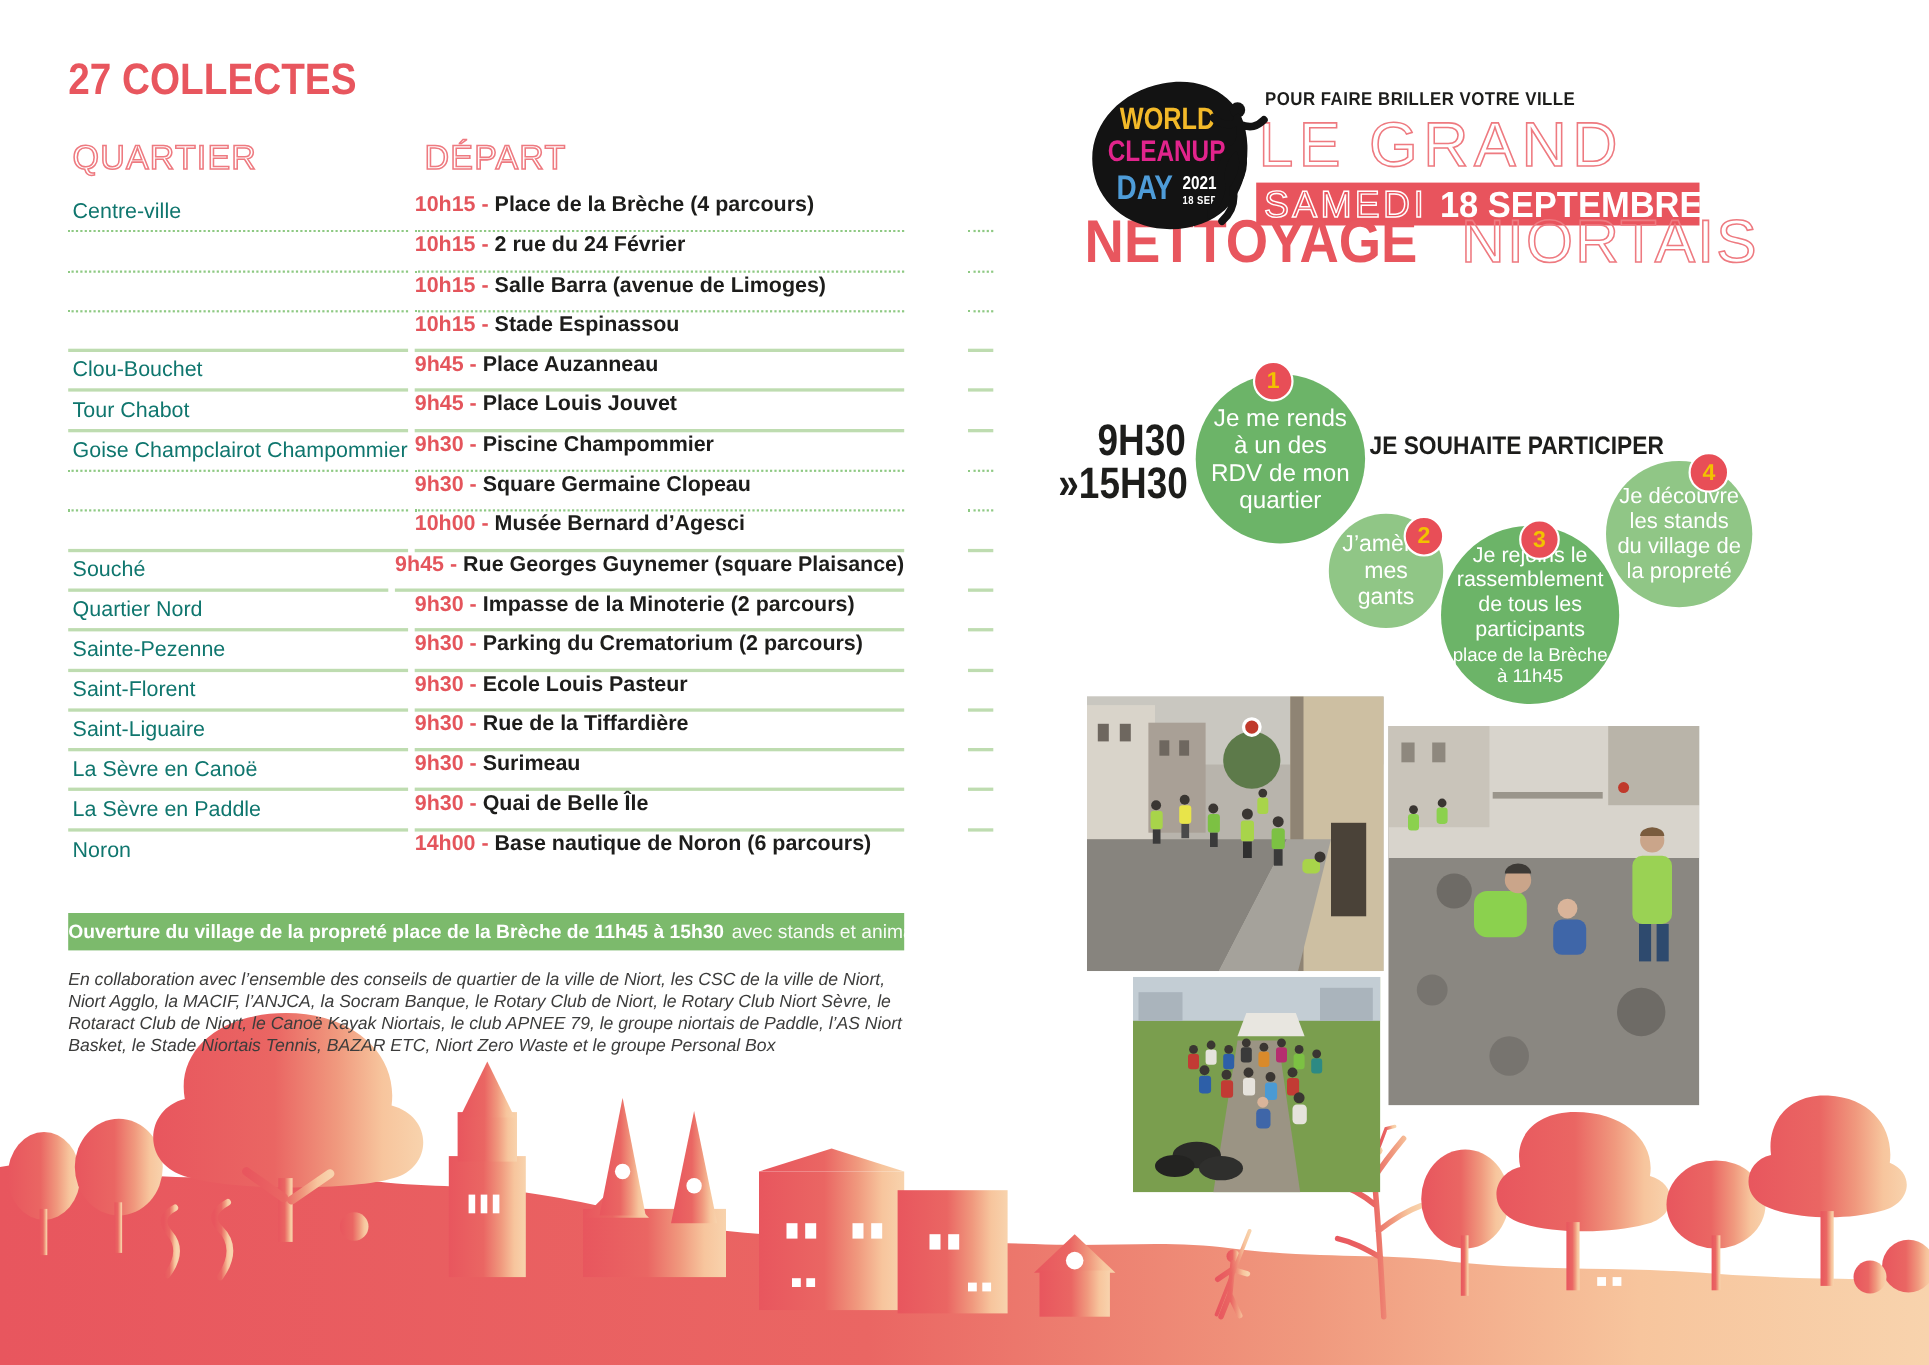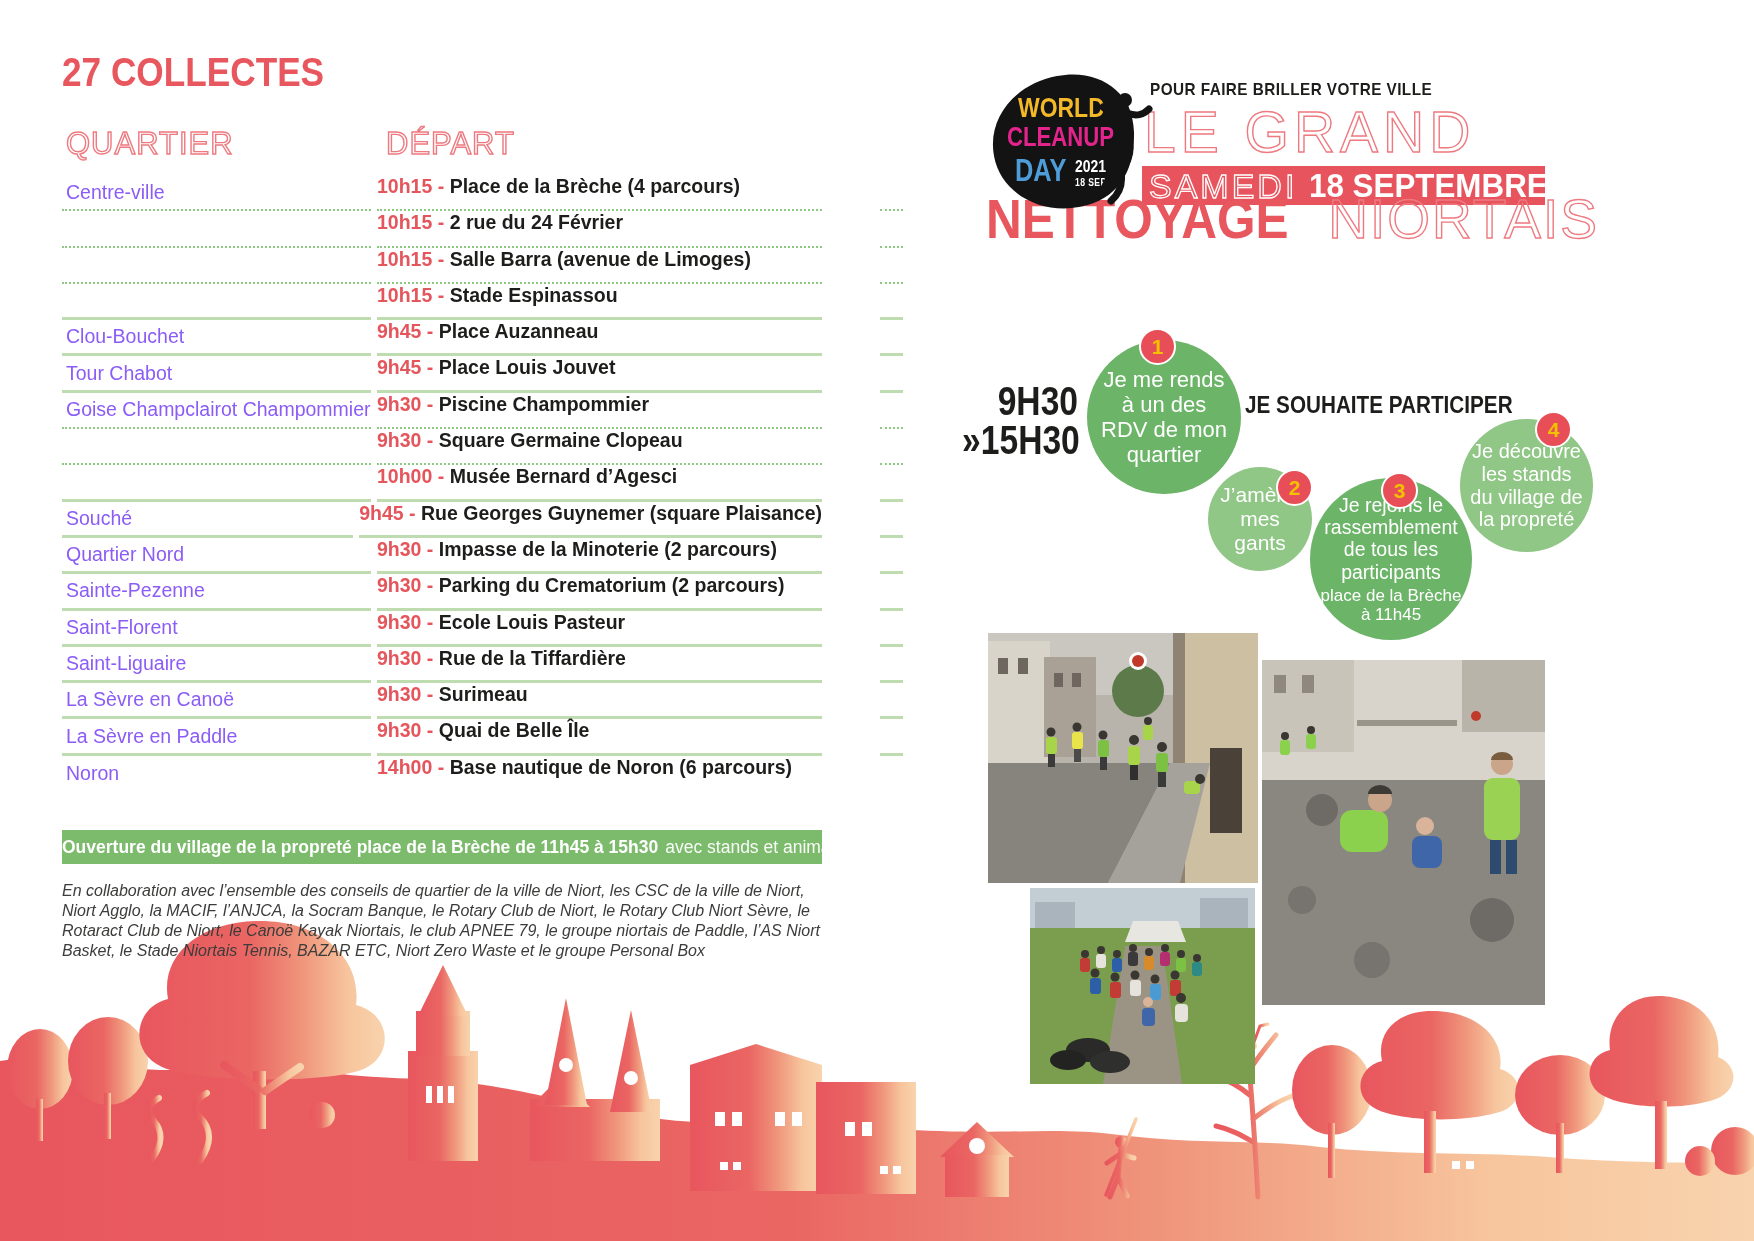--- a/index.html
+++ b/index.html
@@ -18,21 +18,21 @@
   
   .page-title{left:62px;top:50px;font-size:40px;font-weight:900;color:#e8565e;
               transform:scaleX(.88);transform-origin:left top;letter-spacing:0;white-space:nowrap;z-index:2;}
   .col-headers{left:62px;top:126px;width:760px;font-size:31px;letter-spacing:1px;z-index:2;}
   .col-headers .hq{position:absolute;left:4px;top:0;}
   .col-headers .hd{position:absolute;left:324px;top:0;}
 
   .table{left:62px;top:175px;width:760px;z-index:2;}
   .row{display:flex;height:36.3px;box-sizing:border-box;align-items:center;}
   .cell-q{width:309px;padding-left:4px;margin-right:6px;height:100%;display:flex;align-items:center;
-          font-size:19.5px;color:#8b5cf6;box-sizing:border-box;}
+          font-size:19.5px;color:#0f766e;box-sizing:border-box;}
   .cell-d{flex:1;height:100%;display:flex;align-items:flex-start;font-size:19.5px;box-sizing:border-box;}
   .time{font-weight:700;color:#e4555c;white-space:pre;}
   .dash{font-weight:700;color:#e4555c;white-space:pre;}
   .place{font-weight:700;color:#1d1d1b;white-space:nowrap;}
   .sep-dotted .cell-q,.sep-dotted .cell-d{border-bottom:2px dotted #8ec983;}
   .sep-solid  .cell-q,.sep-solid  .cell-d{border-bottom:3px solid #bedcb0;}
   .sep-none   .cell-q,.sep-none   .cell-d{border-bottom:none;}
 
   .stubs{left:880px;top:175px;width:23px;z-index:2;}
   .stub{height:36.3px;box-sizing:border-box;}

